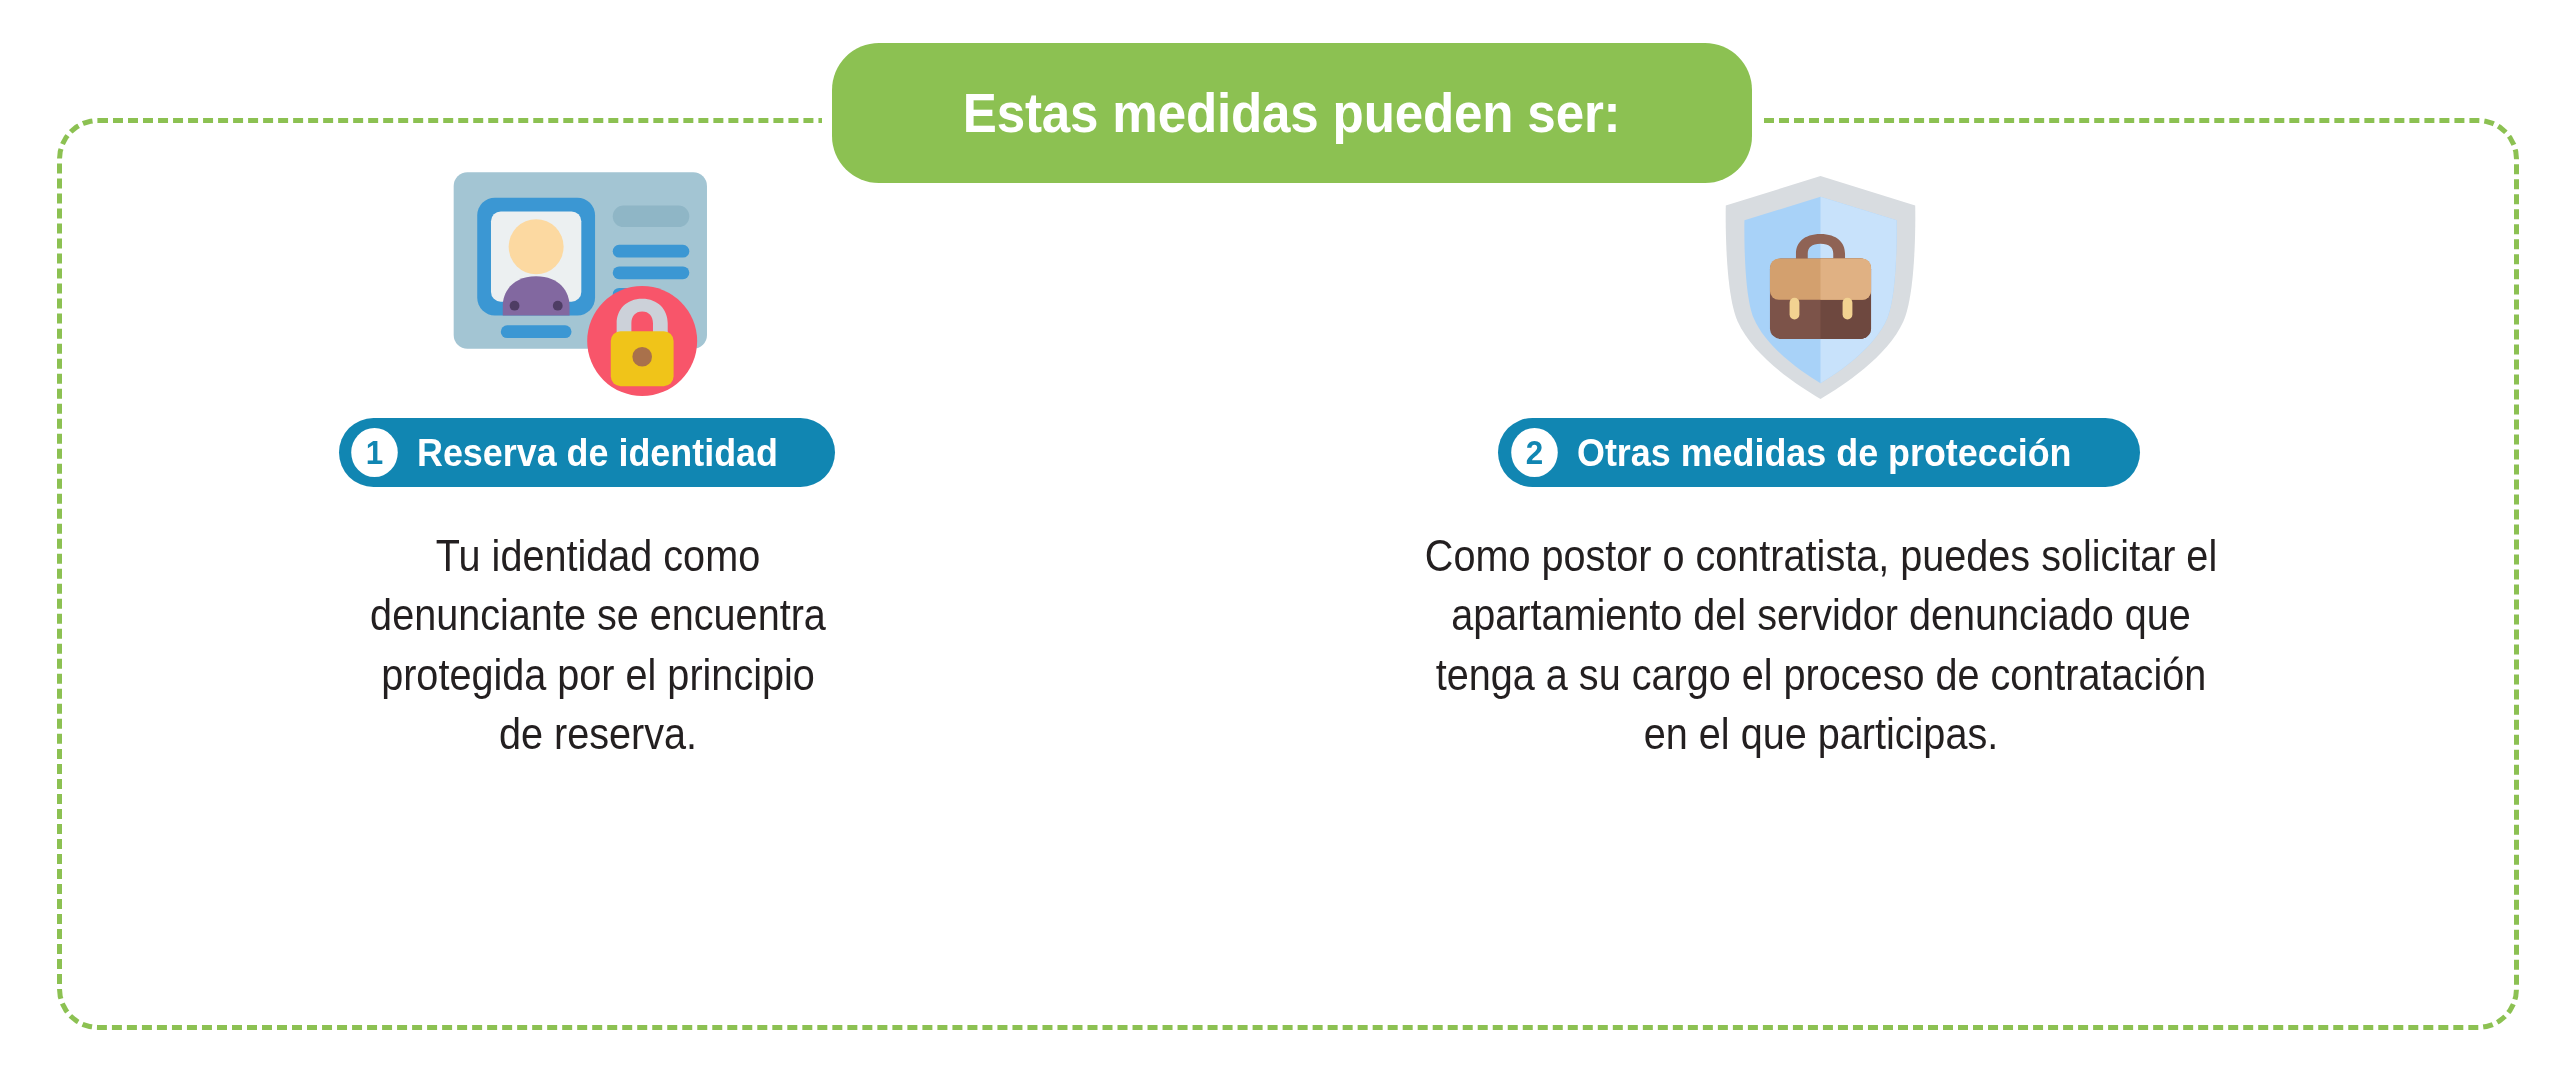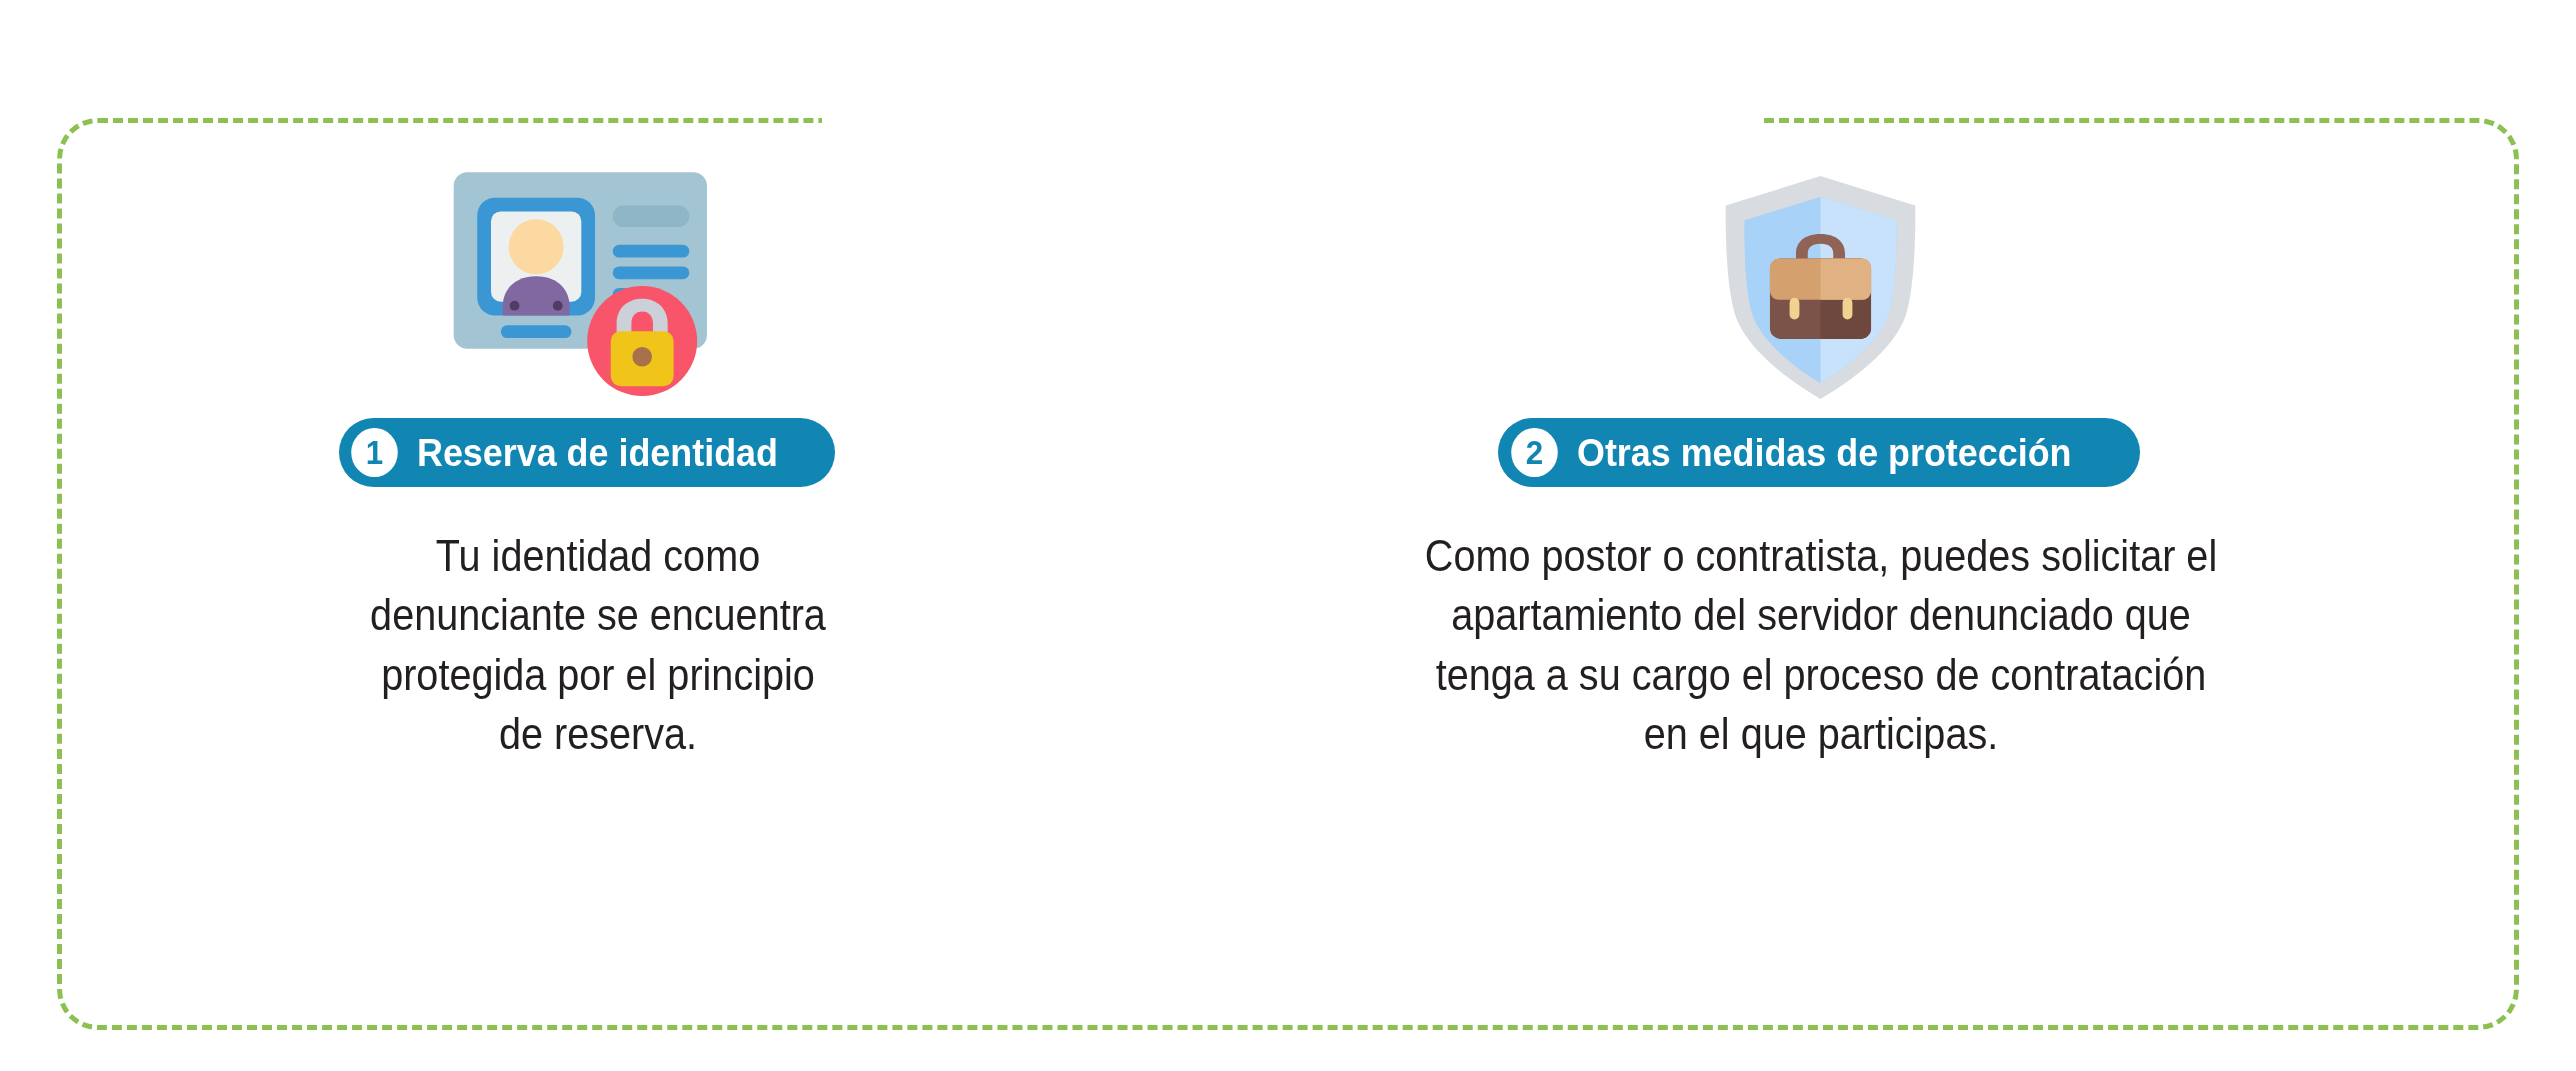--- a/index.html
+++ b/index.html
@@ -149,20 +149,23 @@
   svg { display: block; }
 </style>
 </head>
 <body>
 
 <div id="infographic">
 
   <div class="dashed-box"></div>
   <div class="border-mask"></div>
 
+  <div class="header-pill">
+    <span class="header-pill-text">Estas medidas pueden ser:</span>
+  </div>
 
   <div class="columns">
 
     <div class="column column-1">
 
       <div class="icon-wrap icon-wrap-1">
         <svg width="324" height="251" viewBox="0 0 330 255">
 
           <rect x="18" y="10" width="258" height="180" rx="14" fill="#A3C5D3"></rect>
 

